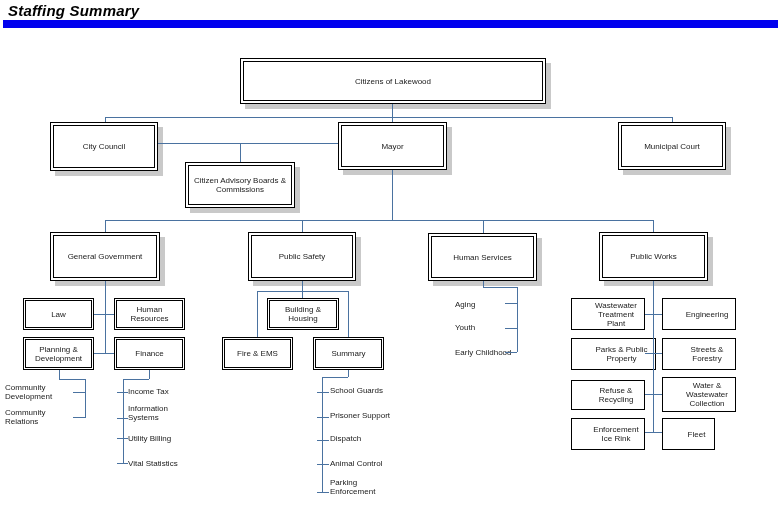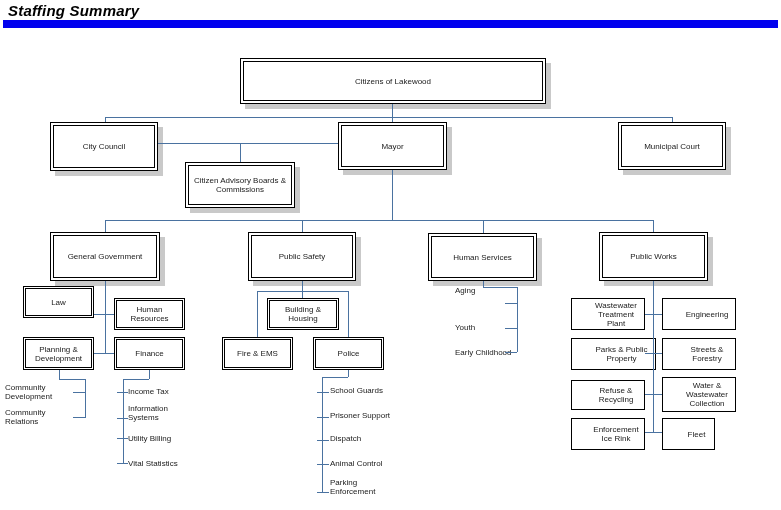--- a/index.html
+++ b/index.html
@@ -37,28 +37,28 @@
   <div class="box bbig" style="left:50px;top:122px;width:108px;height:49px">City Council</div>
   <div class="box bbig" style="left:338px;top:122px;width:109px;height:48px">Mayor</div>
   <div class="box bbig" style="left:618px;top:122px;width:108px;height:48px">Municipal Court</div>
   <div class="box bbig" style="left:185px;top:162px;width:110px;height:46px;padding-bottom:1px">Citizen Advisory Boards &amp; Commissions</div>
 
   <div class="box bbig" style="left:50px;top:232px;width:110px;height:49px">General Government</div>
   <div class="box bbig" style="left:248px;top:232px;width:108px;height:49px">Public Safety</div>
   <div class="box bbig" style="left:428px;top:233px;width:109px;height:48px">Human Services</div>
   <div class="box bbig" style="left:599px;top:232px;width:109px;height:49px">Public Works</div>
 
-  <div class="box bmed" style="left:23px;top:286px;width:71px;height:32px">Law</div>
+  <div class="box bmed" style="left:23px;top:298px;width:71px;height:32px">Law</div>
   <div class="box bmed" style="left:114px;top:298px;width:71px;height:32px">Human Resources</div>
   <div class="box bmed" style="left:23px;top:337px;width:71px;height:33px">Planning &amp; Development</div>
   <div class="box bmed" style="left:114px;top:337px;width:71px;height:33px">Finance</div>
 
   <div class="box bmed" style="left:267px;top:298px;width:72px;height:32px">Building &amp; Housing</div>
   <div class="box bmed" style="left:222px;top:337px;width:71px;height:33px">Fire &amp; EMS</div>
-  <div class="box bmed" style="left:313px;top:337px;width:71px;height:33px">Police</div>
+  <div class="box bmed" style="left:313px;top:337px;width:71px;height:33px">Summary</div>
 
   <div class="box bsm" style="left:571px;top:298px;width:74px;height:32px">Wastewater Treatment Plant</div>
   <div class="box bsm" style="left:662px;top:298px;width:74px;height:32px">Engineering</div>
   <div class="box bsm" style="left:571px;top:338px;width:85px;height:32px">Parks &amp; Public Property</div>
   <div class="box bsm" style="left:662px;top:338px;width:74px;height:32px">Streets &amp; Forestry</div>
   <div class="box bsm" style="left:571px;top:380px;width:74px;height:30px">Refuse &amp; Recycling</div>
   <div class="box bsm" style="left:662px;top:377px;width:74px;height:35px">Water &amp; Wastewater Collection</div>
   <div class="box bsm" style="left:571px;top:418px;width:74px;height:32px">Enforcement Ice Rink</div>
   <div class="box bsm" style="left:662px;top:418px;width:53px;height:32px">Fleet</div>
 
@@ -69,21 +69,21 @@
   <div class="lbl" style="left:128px;top:404px;width:48px">Information Systems</div>
   <div class="lbl" style="left:128px;top:434px;width:60px">Utility Billing</div>
   <div class="lbl" style="left:128px;top:459px;width:64px">Vital Statistics</div>
 
   <div class="lbl" style="left:330px;top:386px;width:62px">School Guards</div>
   <div class="lbl" style="left:330px;top:411px;width:70px">Prisoner Support</div>
   <div class="lbl" style="left:330px;top:434px;width:60px">Dispatch</div>
   <div class="lbl" style="left:330px;top:459px;width:62px">Animal Control</div>
   <div class="lbl" style="left:330px;top:478px;width:52px">Parking Enforcement</div>
 
-  <div class="lbl" style="left:455px;top:286px;width:60px">Aging</div>
+  <div class="lbl" style="left:455px;top:300px;width:60px">Aging</div>
   <div class="lbl" style="left:455px;top:323px;width:60px">Youth</div>
   <div class="lbl" style="left:455px;top:348px;width:72px">Early Childhood</div>
 
   <i class="ln" style="left:392px;top:104px;width:1px;height:13px"></i>
   <i class="ln" style="left:105px;top:117px;width:568px;height:1px"></i>
   <i class="ln" style="left:105px;top:118px;width:1px;height:4px"></i>
   <i class="ln" style="left:392px;top:118px;width:1px;height:4px"></i>
   <i class="ln" style="left:672px;top:118px;width:1px;height:4px"></i>
   <i class="ln" style="left:158px;top:143px;width:180px;height:1px"></i>
   <i class="ln" style="left:240px;top:144px;width:1px;height:18px"></i>

